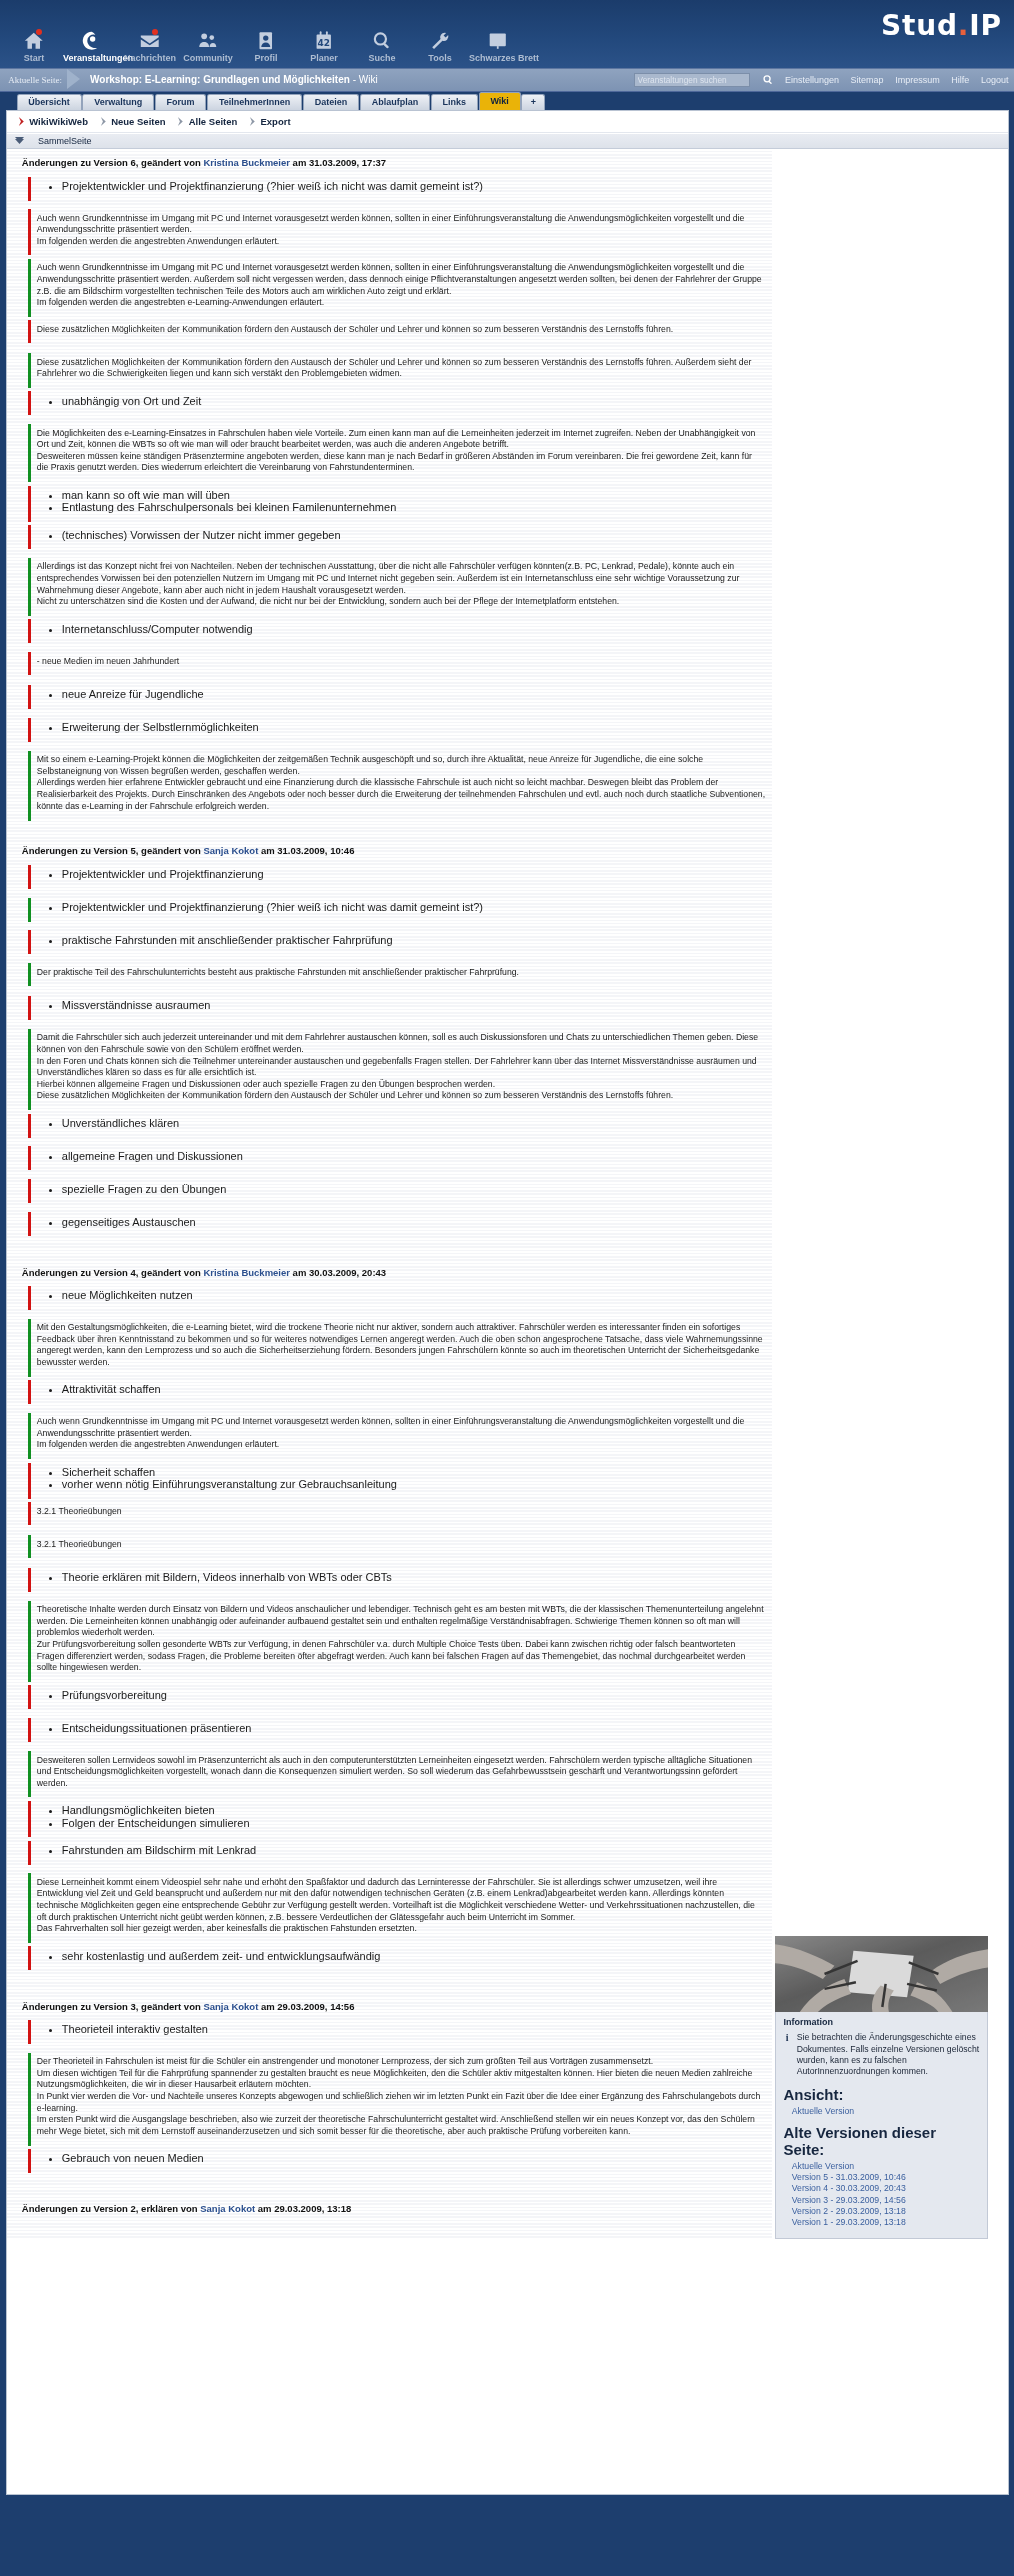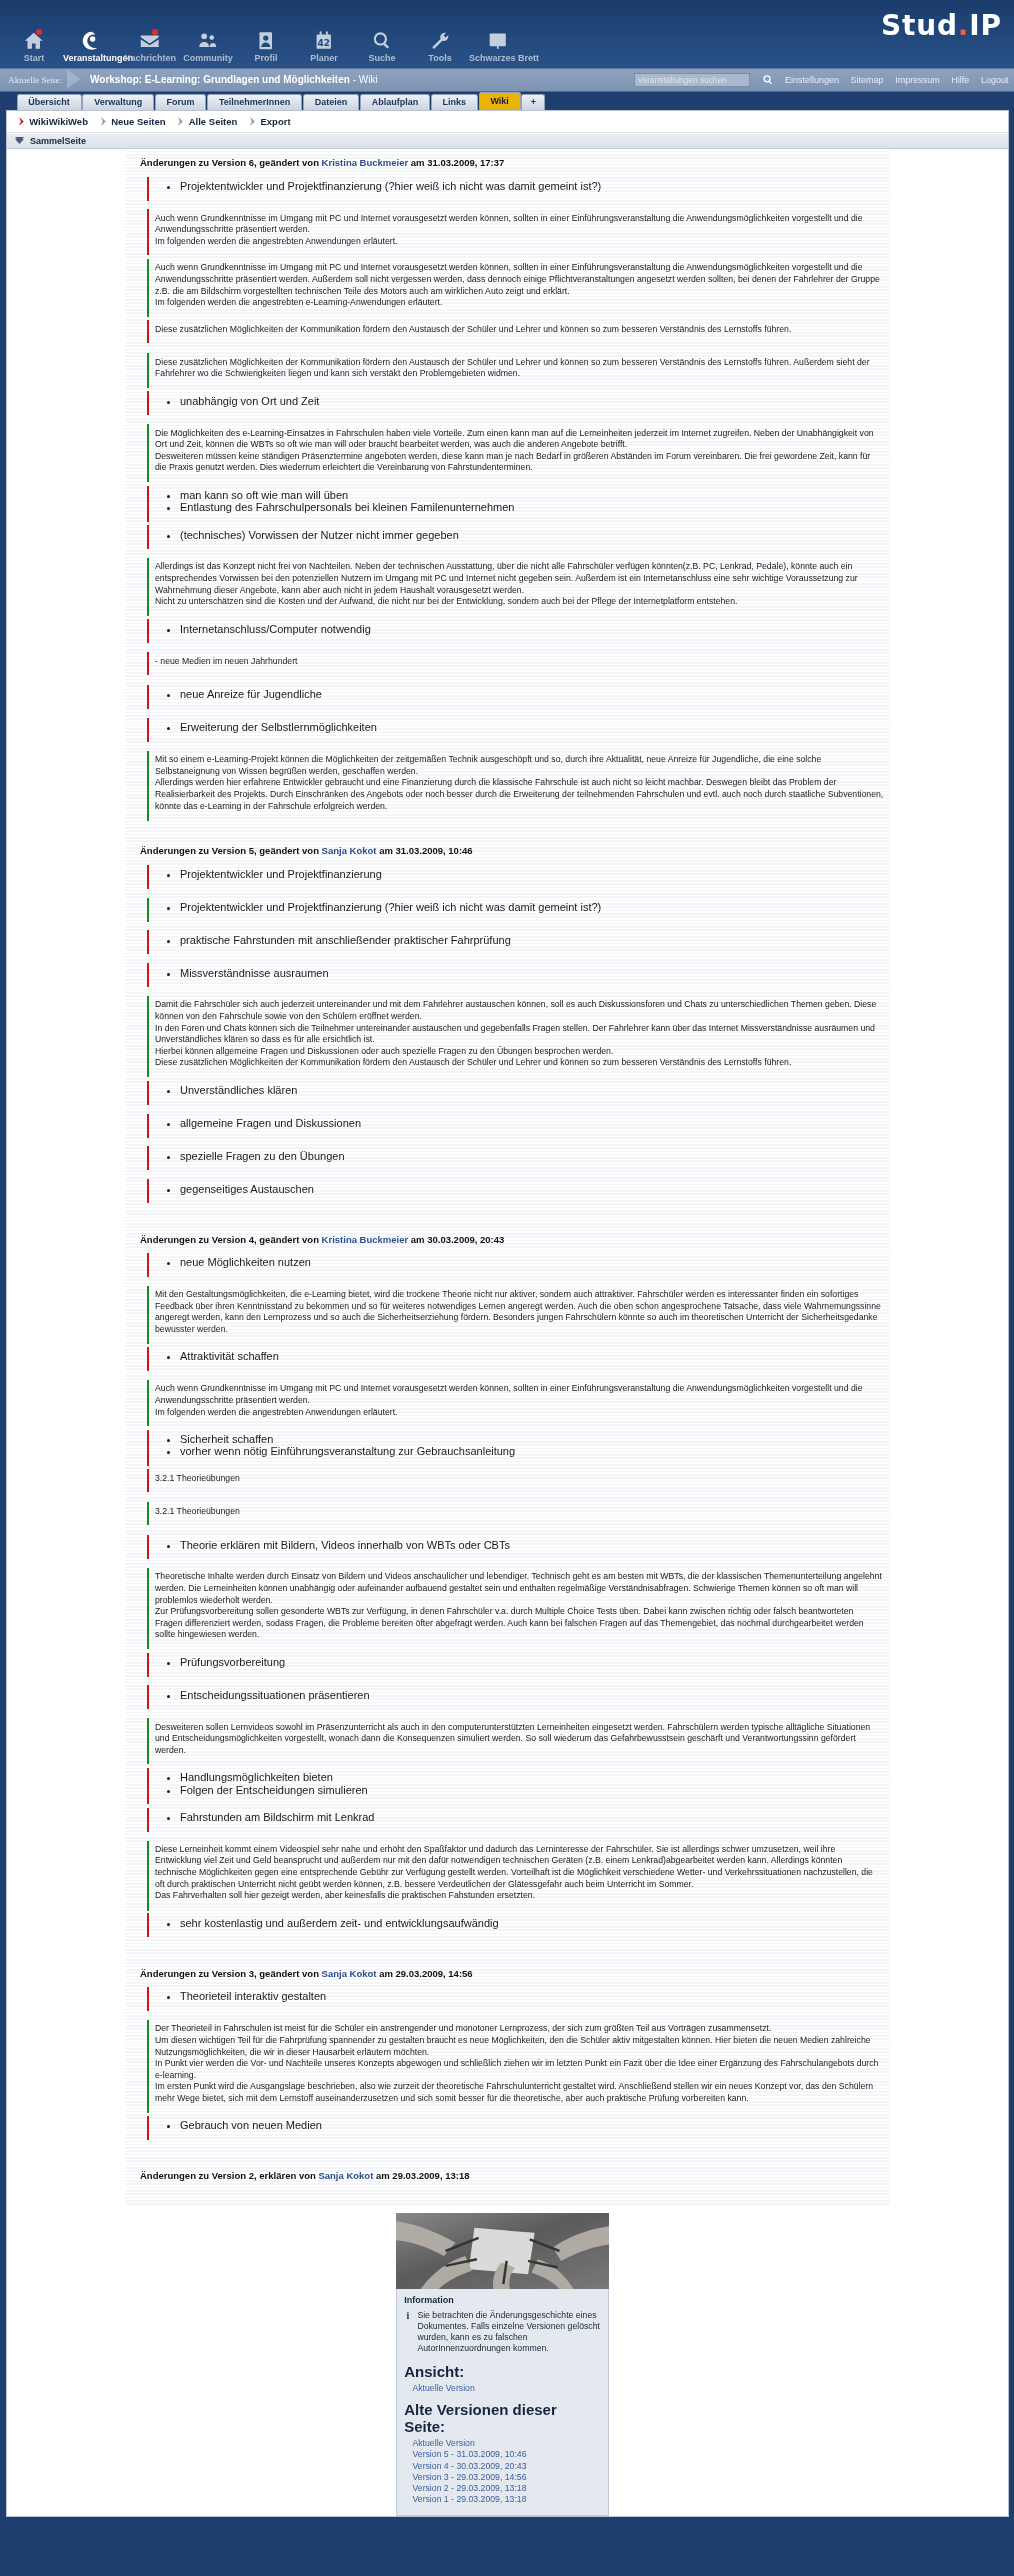--- a/index.html
+++ b/index.html
@@ -178,29 +178,28 @@
   }
   .chev svg{width:8.3px;height:9px;display:block;}
 
   .secthead{
     background:linear-gradient(to bottom,#e9ecf2 0%,#dde2ea 100%);
     height:14px;
     display:flex;align-items:center;
     padding-left:8.3px;
     border-top:0.8px solid #ffffff;
     border-bottom:0.8px solid #c4ccd9;
-    font-size:9px;font-weight:bold;color:#14253f;
+    font-size:9px;font-weight:normal;color:#14253f;gap:8px;
   }
   .secthead .dchev{margin-right:5.8px;display:inline-block;width:9px;}
   .secthead .dchev svg{display:block;width:9px;height:7.4px;fill:#4a5c78;}
 
   .body{
     display:flex;
-    align-items:center;
-    flex-direction:column;
+    align-items:flex-end;
   }
   .maincol{
     width:765px;
     padding:8.3px 5px 16.5px 15px;
     box-sizing:border-box;
     background:
       repeating-linear-gradient(
         to bottom,
         #ffffff 0px,#ffffff 1.7px,#f4f5f8 1.7px,#f4f5f8 3.3px
       );
@@ -581,20 +580,26 @@
                 <li>Projektentwickler und Projektfinanzierung (?hier weiß ich nicht was damit gemeint ist?)</li>
               </ul>
             </div>
           </div>
           <div class="diffgroup" style="min-height: 18px; padding-top: 3.3px; padding-bottom: 6.6px;">
             <div class="bar del" style="top: 0px; height: 24px;"></div>
             <div>
               <ul class="dlist">
                 <li>praktische Fahrstunden mit anschließender praktischer Fahrprüfung</li>
               </ul>
+            </div>
+          </div>
+          <div class="diffgroup" style="min-height: 18px; padding-top: 3.3px; padding-bottom: 6.6px;">
+            <div class="bar add" style="top: 0px; height: 23px;"></div>
+            <div>
+              <p class="dtxt">Der praktische Teil des Fahrschulunterrichts besteht aus praktische Fahrstunden mit anschließender praktischer Fahrprüfung.</p>
             </div>
           </div>
           <div class="diffgroup" style="min-height: 18px; padding-top: 3.3px; padding-bottom: 6.6px;">
             <div class="bar del" style="top: 0px; height: 24px;"></div>
             <div>
               <ul class="dlist">
                 <li>Missverständnisse ausraumen</li>
               </ul>
             </div>
           </div>

